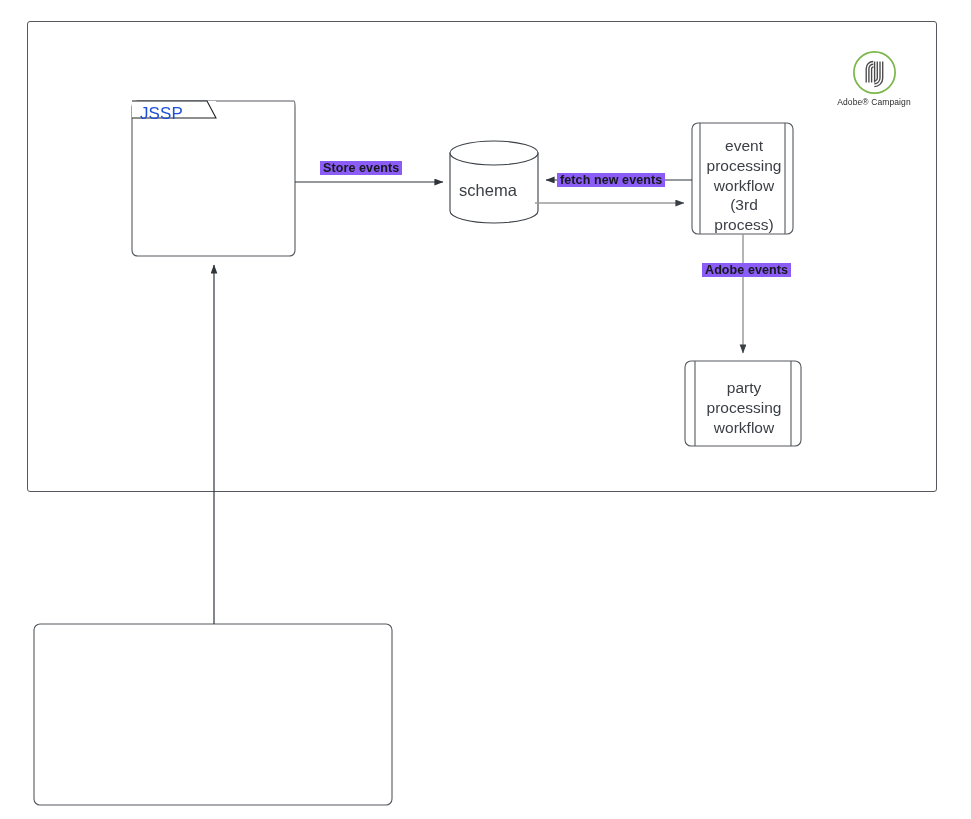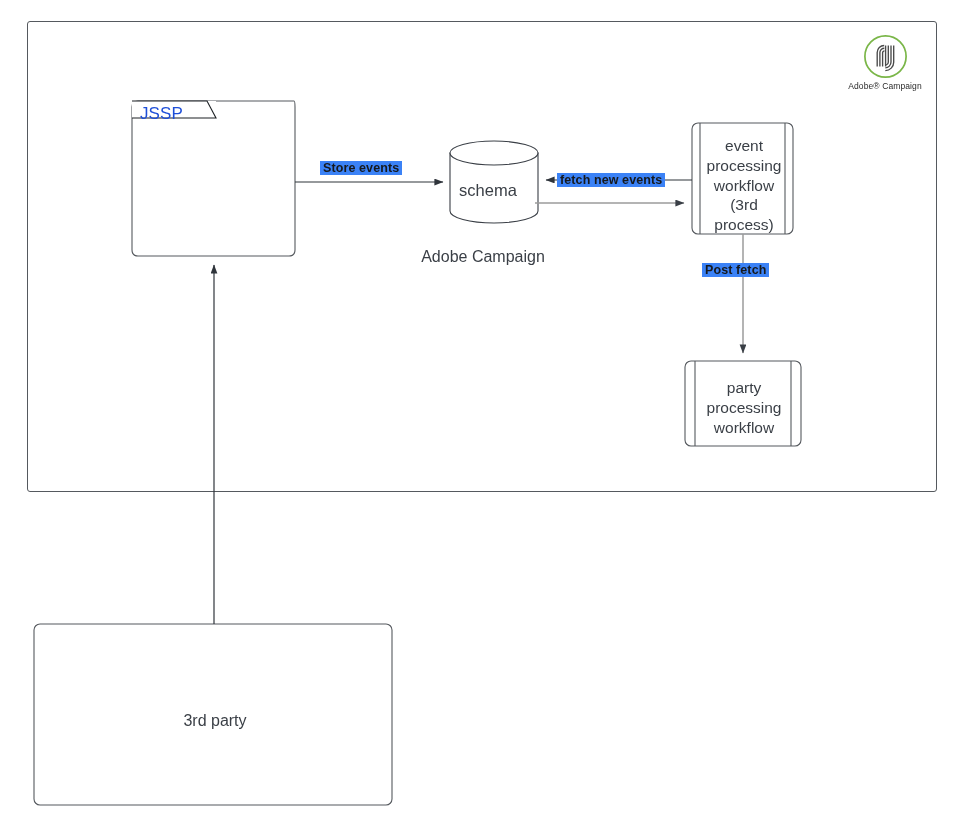--- a/index.html
+++ b/index.html
@@ -89,37 +89,36 @@
     top: 703px;
     width: 170px;
     font-size: 16px;
   }
   
   .edge-label {
     position: absolute;
     font-size: 12.5px;
     font-weight: bold;
     color: #16191d;
-    background: #3b82f6;
+    background: #8b5cf6;
     padding: 0 3px;
     white-space: nowrap;
     pointer-events: none;
     letter-spacing: 0.1px;
   }
   #label-store-events { left: 320px; top: 161px; }
   #label-fetch-new-events { left: 557px; top: 173px; }
   #label-post-events { left: 702px; top: 263px; }
   
   #adobe-logo {
     position: absolute;
     left: 832px;
-    top: 34px;
+    top: 50px;
     width: 84px;
     height: 68px;
-    margin-left: 11px;
   }
   #adobe-logo-mark {
     position: absolute;
     left: 20px;
     top: 0px;
     width: 45px;
     height: 45px;
   }
   #adobe-logo-text {
     position: absolute;
@@ -196,39 +195,37 @@
 
     <g>
       <path d="M214,624 L214,265" fill="none" stroke="#2f343b" stroke-width="1.2" marker-end="url(#arrow-dark)"></path>
     </g>
   </svg>
 
   <div id="jssp-label">JSSP</div>
 
   <div class="node-text" id="schema-label">schema</div>
 
-  <div id="adobe-campaign-caption">Adobe Campaign</div>
 
   <div class="node-text" id="event-proc-text">event
 processing
 workflow
 (3rd
 process)</div>
 
   <div class="node-text" id="data-proc-text">party
 processing
 workflow</div>
 
-  <div class="node-text" id="third-party-text">3rd party</div>
 
   <div class="edge-label" id="label-store-events">Store events</div>
 
   <div class="edge-label" id="label-fetch-new-events">fetch new events</div>
 
-  <div class="edge-label" id="label-post-events">Post fetch</div>
+  <div class="edge-label" id="label-post-events">Adobe events</div>
 
   <div id="adobe-logo">
     <svg id="adobe-logo-mark" viewBox="0 0 45 45">
       <circle cx="22.5" cy="22.5" r="20.6" fill="#ffffff" stroke="#7ab648" stroke-width="1.7"></circle>
       <g fill="none" stroke="#4a4a4a" stroke-width="1.35" stroke-linecap="butt">
 
         <path d="M14.2,32.5 L14.2,18.5 A7.0,7.0 0 0 1 21.2,11.5"></path>
         <path d="M16.9,32.5 L16.9,18.6 A4.4,4.4 0 0 1 21.3,14.2"></path>
         <path d="M19.6,32.5 L19.6,18.8 A1.9,1.9 0 0 1 21.5,16.9"></path>
         <path d="M22.6,11.5 L22.6,32.5"></path>

